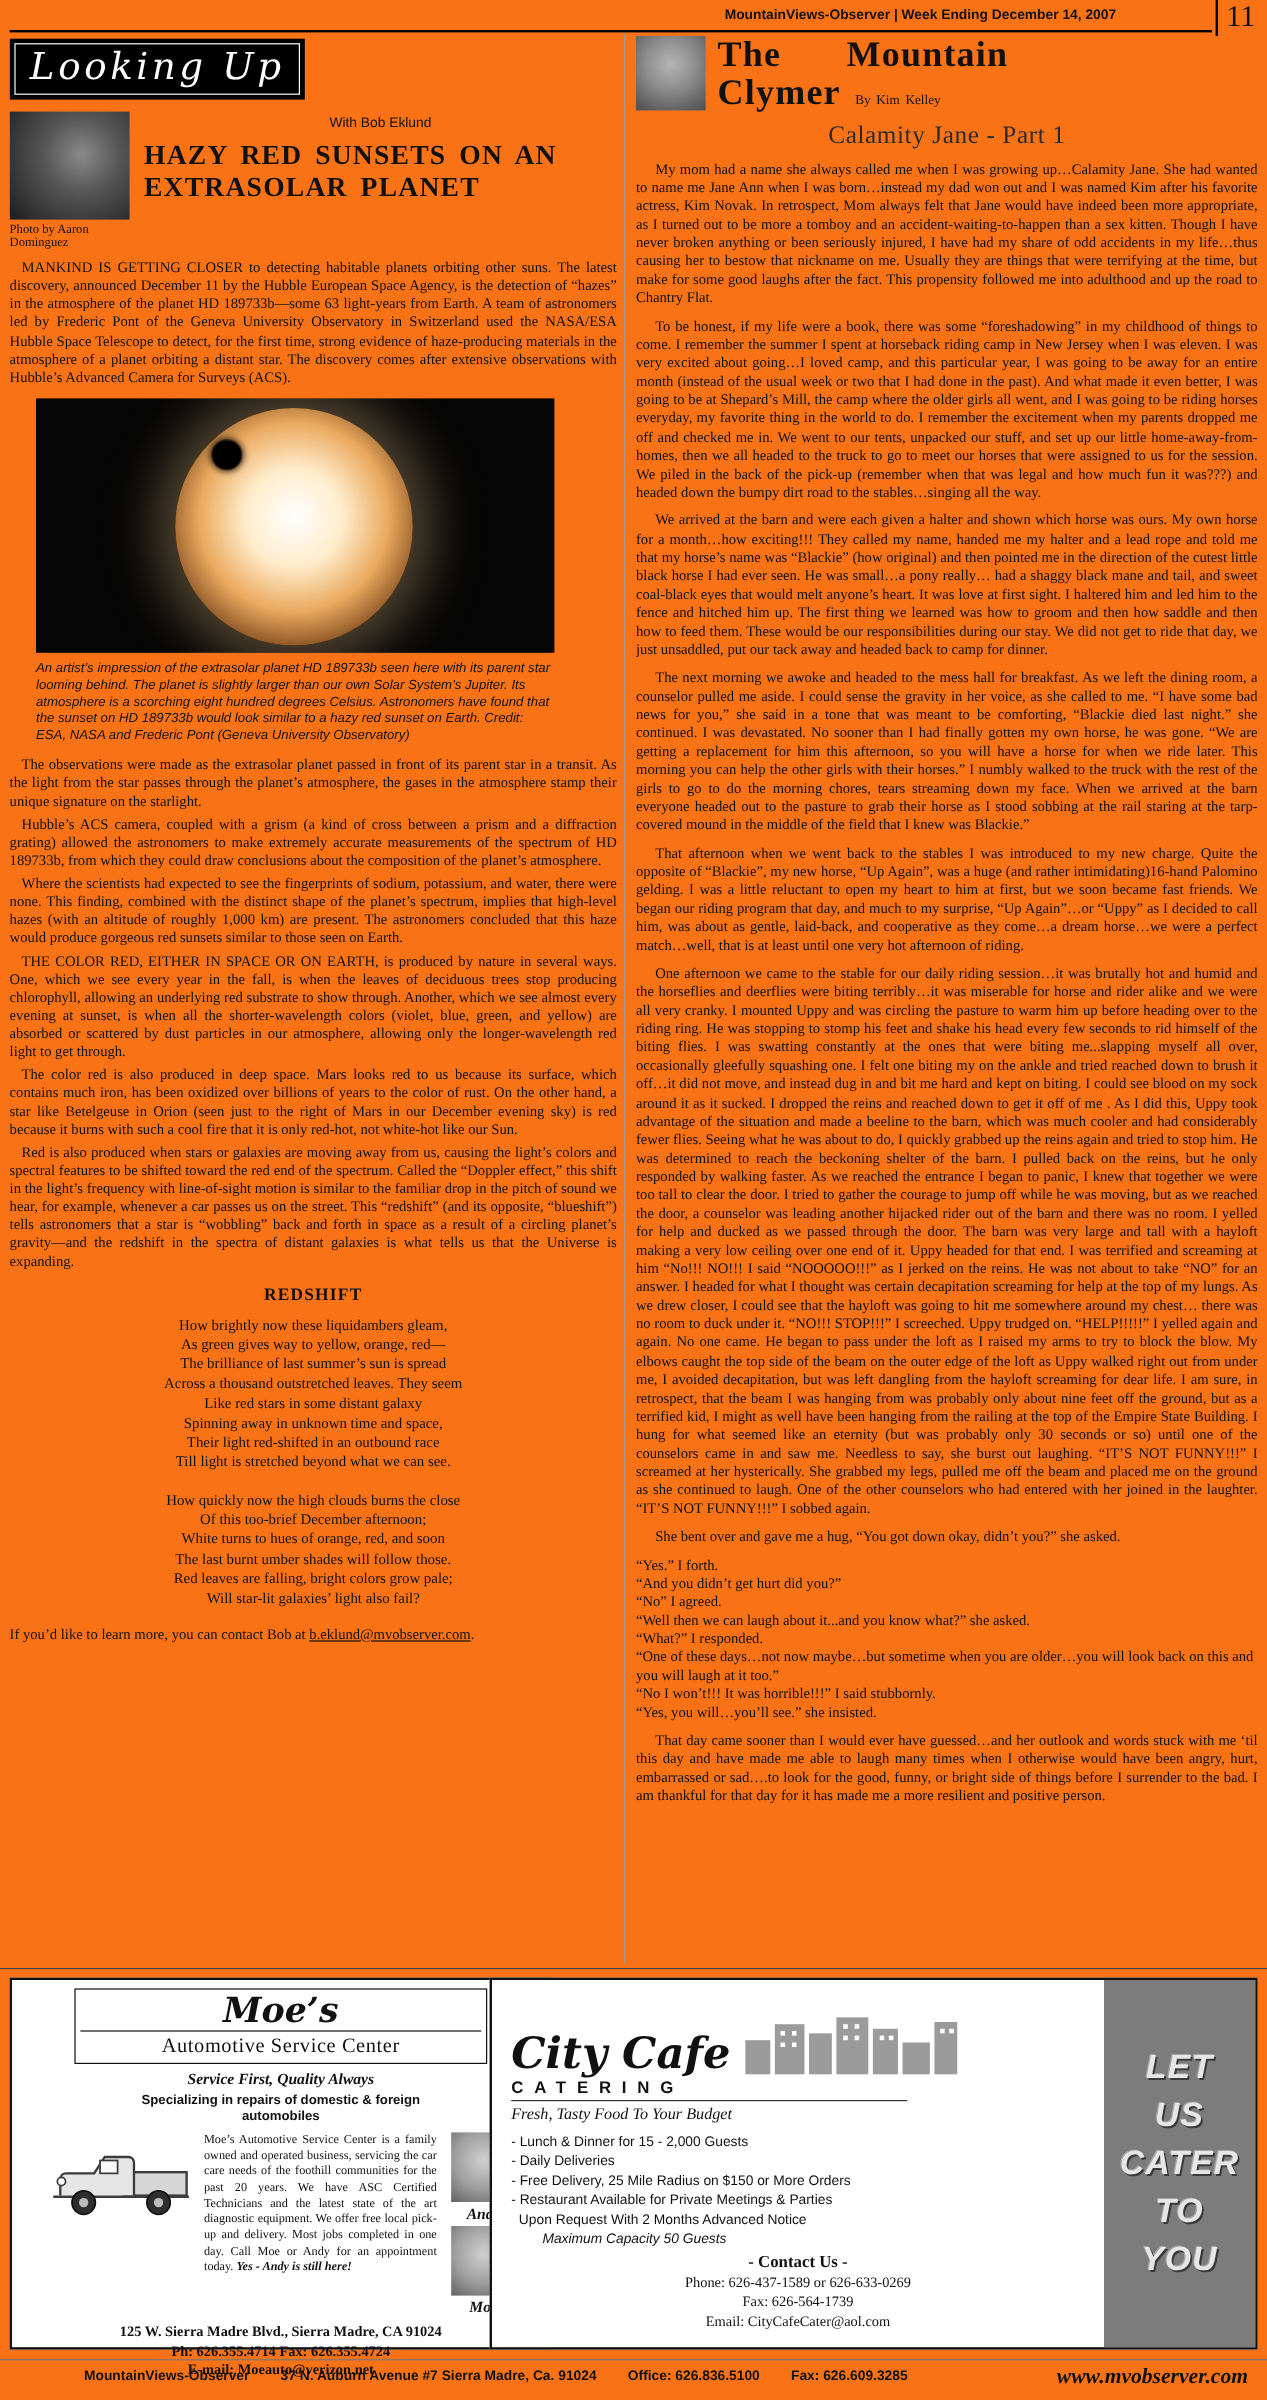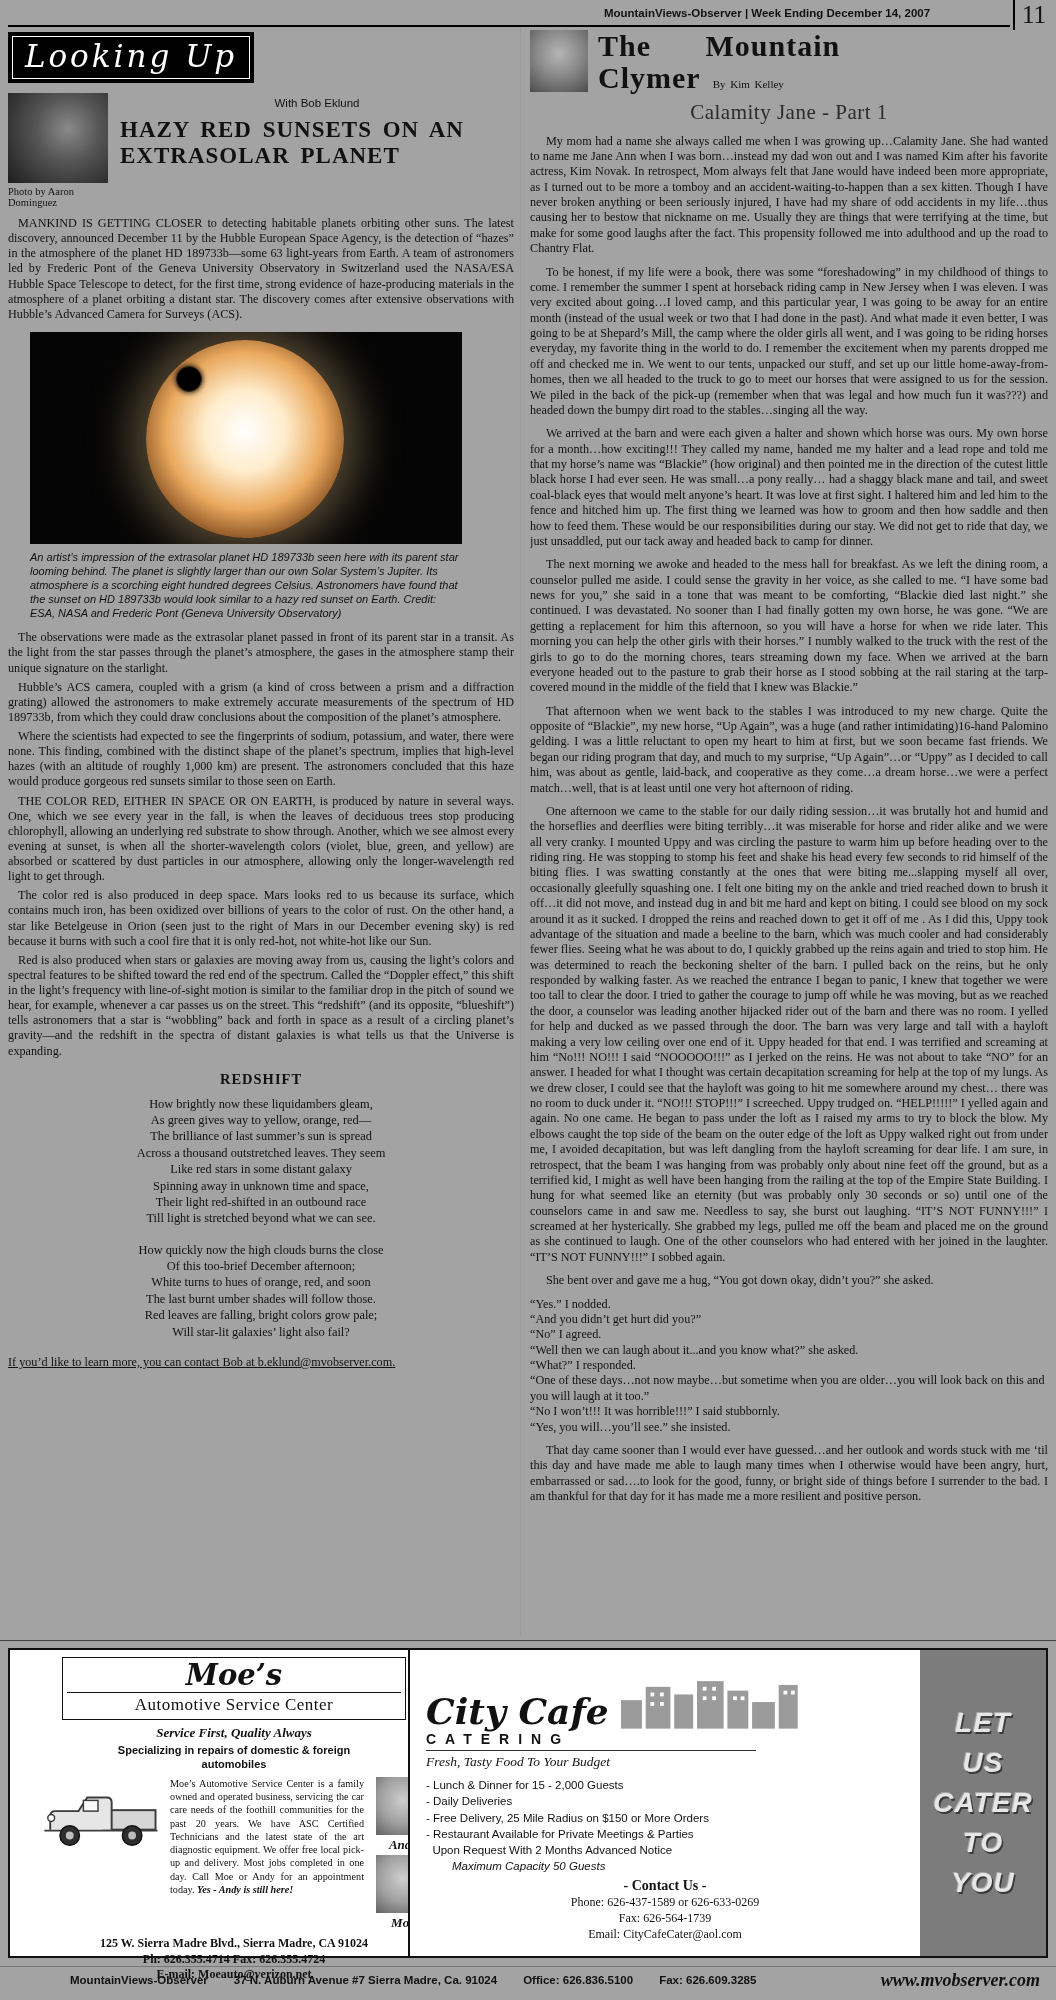--- a/index.html
+++ b/index.html
@@ -1,17 +1,17 @@
 <!DOCTYPE html>
 <html><head>
 <meta charset="utf-8">
 <style>
   * { box-sizing: border-box; margin: 0; padding: 0; }
   body { background:#d9d9d9; font-family:"Liberation Serif", serif; }
-  .page { position:relative; width:1056px; height:2000px; margin:0 auto; background:#a3a3a3; color:#111; overflow:hidden; }
+  .page { position:relative; width:1056px; height:2000px; margin:0 auto; background:#f97316; color:#111; overflow:hidden; }
 
   
   .masthead { position:absolute; top:7px; left:536px; width:462px; text-align:center;
               font-family:"Liberation Sans", sans-serif; font-weight:bold; font-size:11.5px; }
   .page-num { position:absolute; top:0; right:10px; height:30px; line-height:30px;
               border-left:2px solid #000; padding-left:7px; font-size:25px; }
   .header-rule { position:absolute; top:25px; left:8px; width:1002px; height:2px; background:#000; }
   .v-divider { position:absolute; left:520px; top:28px; width:1px; height:1608px; background:#9a9a9a; }
 
   
@@ -34,21 +34,21 @@
   .star-sphere { position:absolute; left:116px; top:8px; width:198px; height:198px; border-radius:50%;
                  background: radial-gradient(circle at 50% 46%, #ffffff 0%, #ffeccb 28%, #eaa95e 54%, #7c471b 78%, #2b1406 92%, #000 100%);
                  box-shadow: 0 0 46px 14px rgba(255,214,150,0.35); }
   .transit-planet { position:absolute; left:146px; top:34px; width:26px; height:26px; border-radius:50%;
                     background:#000; border:1px solid #3c2a16; box-shadow:0 0 5px 1px rgba(0,0,0,0.8); }
   .lu-caption { font-family:"Liberation Sans", sans-serif; font-style:italic; font-size:11px;
                 line-height:1.28; margin-top:6px; }
   .redshift-head { text-align:center; font-size:14.5px; font-weight:bold; letter-spacing:1px; margin:12px 0 8px; }
   .poem { margin-bottom:15px; }
   .poem-line { text-align:center; font-size:12.4px; line-height:1.32; }
-  .lu-contact { font-size:12.2px; margin-top:10px;text-decoration:underline; }
+  .lu-contact { font-size:12.2px; margin-top:10px; }
   .email { text-decoration:underline; color:#111; cursor:pointer; }
   .lu-note { font-style:italic; font-size:12.2px; line-height:1.26; margin-top:2px; }
 
   
   .col-right { position:absolute; left:530px; top:30px; width:518px; height:1608px; overflow:hidden; }
   .mc-header { display:flex; gap:10px; }
   .mc-photo { flex:0 0 58px; width:58px; height:62px;
               background: radial-gradient(circle at 50% 38%, #b5b5b5 0%, #8b8b8b 45%, #4c4c4c 100%); }
   .mc-titles { flex:1; }
   .mc-title { font-size:30px; font-weight:bold; line-height:1.06; letter-spacing:1px; }
@@ -191,21 +191,21 @@
         <p class="mc-p">My mom had a name she always called me when I was growing up…Calamity Jane. She had wanted to name me Jane Ann when I was born…instead my dad won out and I was named Kim after his favorite actress, Kim Novak. In retrospect, Mom always felt that Jane would have indeed been more appropriate, as I turned out to be more a tomboy and an accident-waiting-to-happen than a sex kitten. Though I have never broken anything or been seriously injured, I have had my share of odd accidents in my life…thus causing her to bestow that nickname on me. Usually they are things that were terrifying at the time, but make for some good laughs after the fact. This propensity followed me into adulthood and up the road to Chantry Flat.</p>
         <p class="mc-p">To be honest, if my life were a book, there was some “foreshadowing” in my childhood of things to come. I remember the summer I spent at horseback riding camp in New Jersey when I was eleven. I was very excited about going…I loved camp, and this particular year, I was going to be away for an entire month (instead of the usual week or two that I had done in the past). And what made it even better, I was going to be at Shepard’s Mill, the camp where the older girls all went, and I was going to be riding horses everyday, my favorite thing in the world to do. I remember the excitement when my parents dropped me off and checked me in. We went to our tents, unpacked our stuff, and set up our little home-away-from-homes, then we all headed to the truck to go to meet our horses that were assigned to us for the session. We piled in the back of the pick-up (remember when that was legal and how much fun it was???) and headed down the bumpy dirt road to the stables…singing all the way.</p>
         <p class="mc-p">We arrived at the barn and were each given a halter and shown which horse was ours. My own horse for a month…how exciting!!! They called my name, handed me my halter and a lead rope and told me that my horse’s name was “Blackie” (how original) and then pointed me in the direction of the cutest little black horse I had ever seen. He was small…a pony really… had a shaggy black mane and tail, and sweet coal-black eyes that would melt anyone’s heart. It was love at first sight. I haltered him and led him to the fence and hitched him up. The first thing we learned was how to groom and then how saddle and then how to feed them. These would be our responsibilities during our stay. We did not get to ride that day, we just unsaddled, put our tack away and headed back to camp for dinner.</p>
         <p class="mc-p">The next morning we awoke and headed to the mess hall for breakfast. As we left the dining room, a counselor pulled me aside. I could sense the gravity in her voice, as she called to me. “I have some bad news for you,” she said in a tone that was meant to be comforting, “Blackie died last night.” she continued. I was devastated. No sooner than I had finally gotten my own horse, he was gone. “We are getting a replacement for him this afternoon, so you will have a horse for when we ride later. This morning you can help the other girls with their horses.” I numbly walked to the truck with the rest of the girls to go to do the morning chores, tears streaming down my face. When we arrived at the barn everyone  headed out to the pasture to grab their horse as I stood sobbing at the rail staring at the tarp-covered mound in the middle of the field that I knew was Blackie.”</p>
         <p class="mc-p">That afternoon when we went back to the stables I was introduced to my new charge. Quite the opposite of “Blackie”, my new horse, “Up Again”, was a huge (and rather intimidating)16-hand Palomino gelding. I was a little reluctant to open my heart to him at first, but we soon became fast friends. We began our riding program that day, and much to my surprise, “Up Again”…or “Uppy” as I decided to call him, was about as gentle, laid-back, and cooperative as they come…a dream horse…we were a perfect match…well, that is at least until one very hot afternoon of riding.</p>
         <p class="mc-p">One afternoon we came to the stable for our daily riding session…it was brutally hot and humid and the horseflies and deerflies were biting terribly…it was miserable for horse and rider alike and we were all very cranky. I mounted Uppy and was circling the pasture to warm him up before heading over to the riding ring. He was stopping to stomp his feet and shake his head every few seconds to rid himself of the biting flies. I was swatting constantly at the ones that were biting me...slapping myself all over, occasionally gleefully squashing one. I felt one biting my on the ankle and tried reached down to brush it off…it did not move, and instead dug in and bit me hard and kept on biting. I could see blood on my sock around it as it sucked. I dropped the reins and reached down to get it off of me . As I did this, Uppy took advantage of the situation and made a beeline to the barn, which was much cooler and had considerably fewer flies. Seeing what he was about to do, I quickly grabbed up the reins again and tried to stop him. He was determined to reach the beckoning shelter of the barn. I pulled back on the reins, but he only responded by walking faster. As we reached the entrance I began to panic, I knew that together we were too tall to clear the door. I tried to gather the courage to jump off while he was moving, but as we reached the door, a counselor was leading another hijacked rider out of the barn and there was no room. I yelled for help and ducked as we passed through the door. The barn was very large and tall with a hayloft making a very low ceiling over one end of it. Uppy headed for that end. I was terrified and screaming at him “No!!! NO!!! I said “NOOOOO!!!” as I jerked on the reins. He was not about to take “NO” for an answer. I headed for what I thought was certain decapitation screaming for help at the top of my lungs. As we drew closer, I could see that the hayloft was going to hit me somewhere around my chest… there was no room to duck under it. “NO!!! STOP!!!” I screeched. Uppy trudged on. “HELP!!!!!” I yelled again and again. No one came. He began to pass under the loft as I raised my arms to try to block the blow. My elbows caught the top side of the beam on the outer edge of the loft as Uppy walked right out from under me, I avoided decapitation, but was left dangling from the hayloft screaming for dear life. I am sure, in retrospect, that the beam I was hanging from was probably only about nine feet off the ground, but as a terrified kid, I might as well have been hanging from the railing at the top of the Empire State Building. I hung for what seemed like an eternity (but was probably only 30 seconds or so) until one of the counselors came in and saw me. Needless to say, she burst out laughing. “IT’S NOT FUNNY!!!” I screamed at her hysterically. She grabbed my legs, pulled me off the beam and placed me on the ground as she continued to laugh. One of the other counselors who had entered with her joined in the laughter. “IT’S NOT FUNNY!!!” I sobbed again.</p>
         <p class="mc-p">She bent over and gave me a hug, “You got down okay, didn’t you?” she asked.</p>
       </div>
 
     <div class="mc-dialogue">
-        <p class="mc-d">“Yes.” I nodded.</p>
+        <p class="mc-d">“Yes.” I forth.</p>
         <p class="mc-d">“And you didn’t get hurt did you?”</p>
         <p class="mc-d">“No” I agreed.</p>
         <p class="mc-d">“Well then we can laugh about it...and you know what?” she asked.</p>
         <p class="mc-d">“What?” I responded.</p>
         <p class="mc-d">“One of these days…not now maybe…but sometime when you are older…you will look back on this and you will laugh at it too.”</p>
         <p class="mc-d">“No I won’t!!! It was horrible!!!” I said stubbornly.</p>
         <p class="mc-d">“Yes, you will…you’ll see.” she insisted.</p>
       </div>
 
     <p class="mc-p">That day came sooner than I would ever have guessed…and her outlook and words stuck with me ‘til this day and have made me able to laugh many times when I otherwise would have been angry, hurt, embarrassed or sad….to look for the good, funny, or bright side of things before I surrender to the bad. I am thankful for that day for it has made me a more resilient and positive person.</p>

